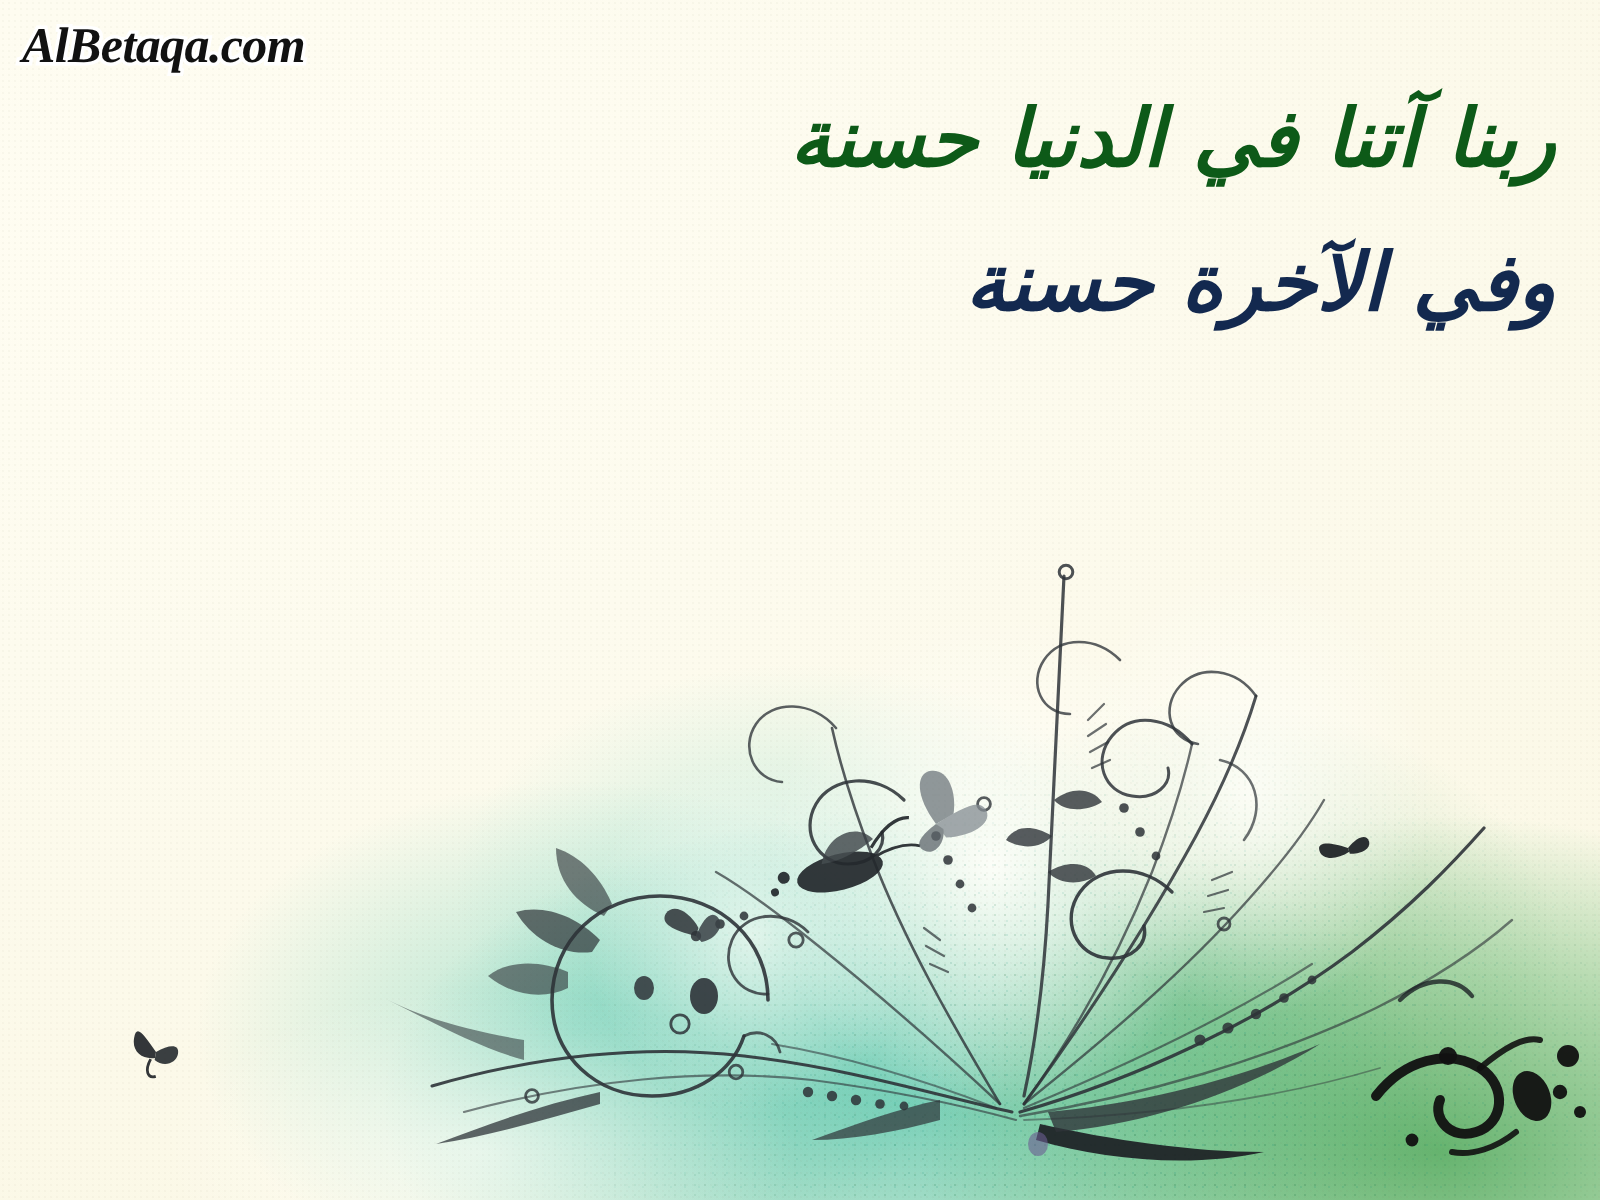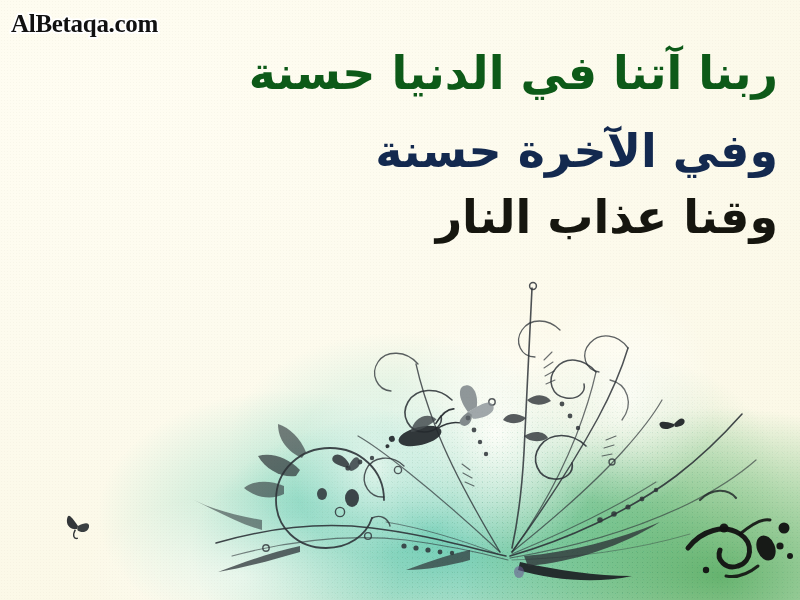--- a/index.html
+++ b/index.html
@@ -7,20 +7,21 @@
     padding: 0;
     background: #ffffff;
   }
   #card {
     position: relative;
     width: 800px;
     height: 600px;
     overflow: hidden;
     background: #5eead4;
     font-family: "DejaVu Sans", sans-serif;
+    font-style: italic;
   }
 
   
   .layer {
     position: absolute;
     inset: 0;
     pointer-events: none;
   }
   #paper-base {
     background:
@@ -85,21 +86,21 @@
     width: 640px;
     text-align: right;
     direction: rtl;
     font-family: "DejaVu Sans", sans-serif;
     font-weight: bold;
     line-height: 1.0;
   }
   .dua-line {
     display: block;
     white-space: nowrap;
-    font-size: 46px;
+    font-size: 40px;
   }
   #dua-line-1 { color: #0d5a18; margin-bottom: 20px; }
   #dua-line-2 { color: #13294f; margin-bottom: 20px; margin-top: 32px; }
   #dua-line-3 { color: #16160f; }
 
   
   #ornament {
     position: absolute;
     left: 0;
     top: 0;
@@ -260,16 +261,15 @@
     </g>
 
     <ellipse cx="519" cy="572" rx="5" ry="6" fill="#6b5d93" opacity=".6"></ellipse>
   </svg>
 
   <div id="watermark" style="color: rgb(17, 17, 17); -webkit-text-stroke: 3.4px rgb(255, 255, 255);">AlBetaqa.com</div>
 
   <div id="dua">
     <span class="dua-line" id="dua-line-1" style="color: rgb(13, 90, 24);">ربنا آتنا في الدنيا حسنة</span>
     <span class="dua-line" id="dua-line-2" style="color: rgb(19, 41, 79);">وفي الآخرة حسنة</span>
-    <span class="dua-line" id="dua-line-3" style="color: rgb(22, 22, 15);">وقنا عذاب النار</span>
   </div>
 
 </div>
 
 </body></html>

